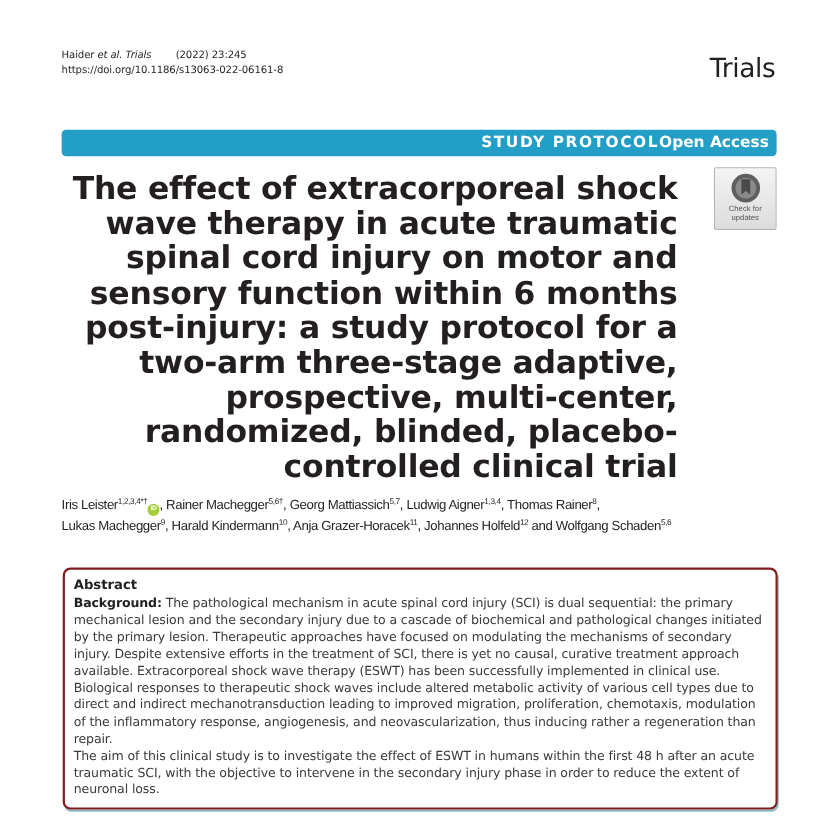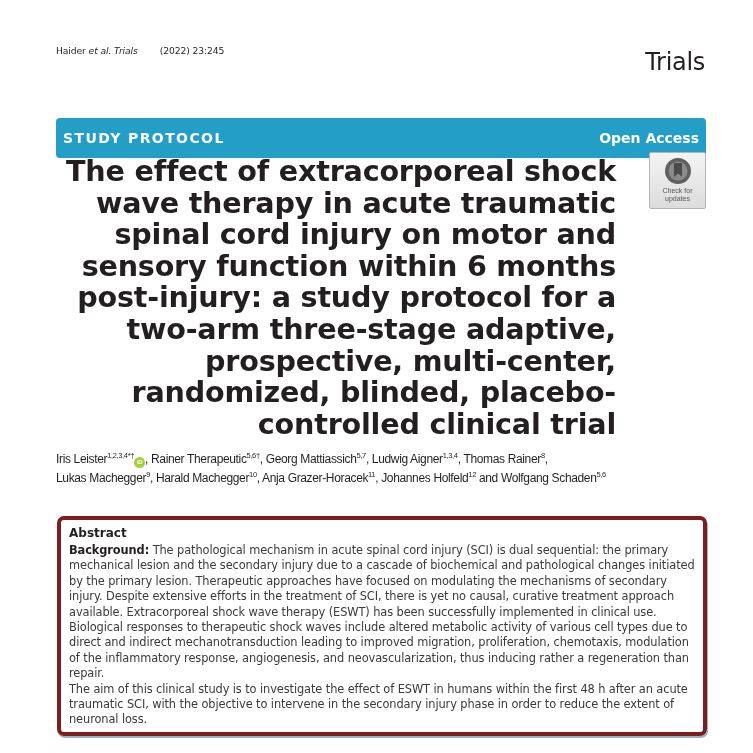--- a/index.html
+++ b/index.html
@@ -6,48 +6,49 @@
     html, body { width: 753px; height: 753px; background: #ffffff; overflow: hidden; }
     body { position: relative; font-family: "DejaVu Sans", sans-serif; color: #231f20; }
 
     .citation { position: absolute; left: 56px; top: 44px; font-size: 9.2px; line-height: 13px; color: #231f20; letter-spacing: -0.1px; }
     .citation .row { white-space: nowrap; }
     .citation em { font-style: italic; text-align: right; }
     .citation .gap { display: inline-block; width: 22px; }
 
     .journal { position: absolute; right: 48px; top: 48px; font-size: 24px; color: #231f20; letter-spacing: -0.3px; }
 
-    .banner { position: absolute; left: 56px; top: 118px; width: 650px; height: 40px; background: #239fc7; border-radius: 4px; display: flex; align-items: center; justify-content: space-between; padding: 0 7px; }
+    .banner { position: absolute; left: 56px; top: 118px; width: 650px; height: 24px; background: #239fc7; border-radius: 4px; display: flex; align-items: center; justify-content: flex-end; padding: 0 7px; }
     .banner .type { color: #fff; font-weight: bold; font-size: 14px; letter-spacing: 1.4px; }
     .banner .oa { color: #fff; font-weight: bold; font-size: 14px; letter-spacing: 0px; }
 
     .title { position: absolute; left: 56px; top: 156px; width: 560px; font-size: 28.6px; line-height: 31.6px; color: #231f20; letter-spacing: -0.2px; text-align: right; }
 
     .updates { position: absolute; left: 649px; top: 152px; width: 57px; height: 57px; border: 1px solid #b5b5b5; background: linear-gradient(#f4f4f4, #dcdcdc); border-radius: 2px; display: flex; flex-direction: column; align-items: center; padding-top: 3px; }
     .updates svg { display: block; }
     .updates .lbl { font-size: 7px; line-height: 8px; color: #555; text-align: center; margin-top: 1px; font-family: "Liberation Sans", sans-serif; }
 
     .authors { position: absolute; left: 56px; top: 450px; width: 660px; font-size: 12px; line-height: 19px; color: #231f20; letter-spacing: -0.35px; font-family: "Liberation Sans", sans-serif; }
     .authors sup { font-size: 7.5px; vertical-align: 5px; line-height: 0; text-align: center; }
     .orcid { display: inline-block; width: 11px; height: 11px; border-radius: 50%; background: #a6ce39; color: #fff; font-size: 6px; font-weight: bold; text-align: center; line-height: 11px; vertical-align: -1px; }
 
-    .abstract { position: absolute; left: 57px; top: 516px; width: 650px; height: 220px; border: 4px solid #7f1d1d; border-radius: 7px; padding: 6px 8px; box-shadow: 1px 2px 0 #8bb8c4; }
+    .abstract { position: absolute; left: 57px; top: 516px; width: 650px; height: 220px; border: 2px solid #7f1d1d; border-radius: 7px; padding: 6px 8px; box-shadow: 1px 2px 0 #8bb8c4; }
     .abstract h2 { font-size: 12px; font-weight: bold; color: #231f20; margin-bottom: 3px; }
     .abstract p { font-size: 11.4px; line-height: 15.4px; color: #3a3a3a; letter-spacing: -0.1px; }
     .abstract p b { color: #231f20; margin-top: 16px; }
   </style>
 </head>
 <body>
 
 <div class="citation">
   <div class="row">
     <span>Haider</span>
     <em>et al.</em>
     <em>Trials</em><span class="gap"></span><span>(2022) 23:245</span>
   </div>
+  <div class="row">https://doi.org/10.1186/s13063-022-06161-8</div>
 </div>
 
 <div class="journal">Trials</div>
 
 <div class="banner">
   <span class="type">STUDY PROTOCOL</span>
   <span class="oa">Open Access</span>
 </div>
 
 <h1 class="title">The effect of extracorporeal shock wave therapy in acute traumatic spinal cord injury on motor and sensory function within 6 months post-injury: a study protocol for a two-arm three-stage adaptive, prospective, multi-center, randomized, blinded, placebo-controlled clinical trial</h1>
@@ -59,26 +60,26 @@
     <path d="M11 7 h8 v14 l-4 -3.5 l-4 3.5 z" fill="#4a4a4a"></path>
   </svg>
   <div class="lbl">
     <div>Check for</div>
     <div>updates</div>
   </div>
 </div>
 
 <div class="authors">
   <span><span>Iris Leister</span><sup>1,2,3,4*†</sup></span><span class="orcid">iD</span><span>, </span>
-  <span><span>Rainer Therapeutic</span><sup>5,6†</sup></span><span>, </span>
+  <span><span>Rainer Machegger</span><sup>5,6†</sup></span><span>, </span>
   <span><span>Georg Mattiassich</span><sup>5,7</sup></span><span>, </span>
   <span><span>Ludwig Aigner</span><sup>1,3,4</sup></span><span>, </span>
   <span><span>Thomas Rainer</span><sup>8</sup></span><span>,</span><br>
   <span><span>Lukas Machegger</span><sup>9</sup></span><span>, </span>
-  <span><span>Harald Machegger</span><sup>10</sup></span><span>, </span>
+  <span><span>Harald Kindermann</span><sup>10</sup></span><span>, </span>
   <span><span>Anja Grazer-Horacek</span><sup>11</sup></span><span>, </span>
   <span><span>Johannes Holfeld</span><sup>12</sup></span><span> and </span>
   <span><span>Wolfgang Schaden</span><sup>5,6</sup></span>
 </div>
 
 <div class="abstract">
   <h2>Abstract</h2>
   <p><b>Background:</b><span> The pathological mechanism in acute spinal cord injury (SCI) is dual sequential: the primary mechanical lesion and the secondary injury due to a cascade of biochemical and pathological changes initiated by the primary lesion. Therapeutic approaches have focused on modulating the mechanisms of secondary injury. Despite extensive efforts in the treatment of SCI, there is yet no causal, curative treatment approach available. Extracorporeal shock wave therapy (ESWT) has been successfully implemented in clinical use. Biological responses to therapeutic shock waves include altered metabolic activity of various cell types due to direct and indirect mechanotransduction leading to improved migration, proliferation, chemotaxis, modulation of the inflammatory response, angiogenesis, and neovascularization, thus inducing rather a regeneration than repair.</span></p>
   <p>The aim of this clinical study is to investigate the effect of ESWT in humans within the first 48 h after an acute traumatic SCI, with the objective to intervene in the secondary injury phase in order to reduce the extent of neuronal loss.</p>
 </div>

